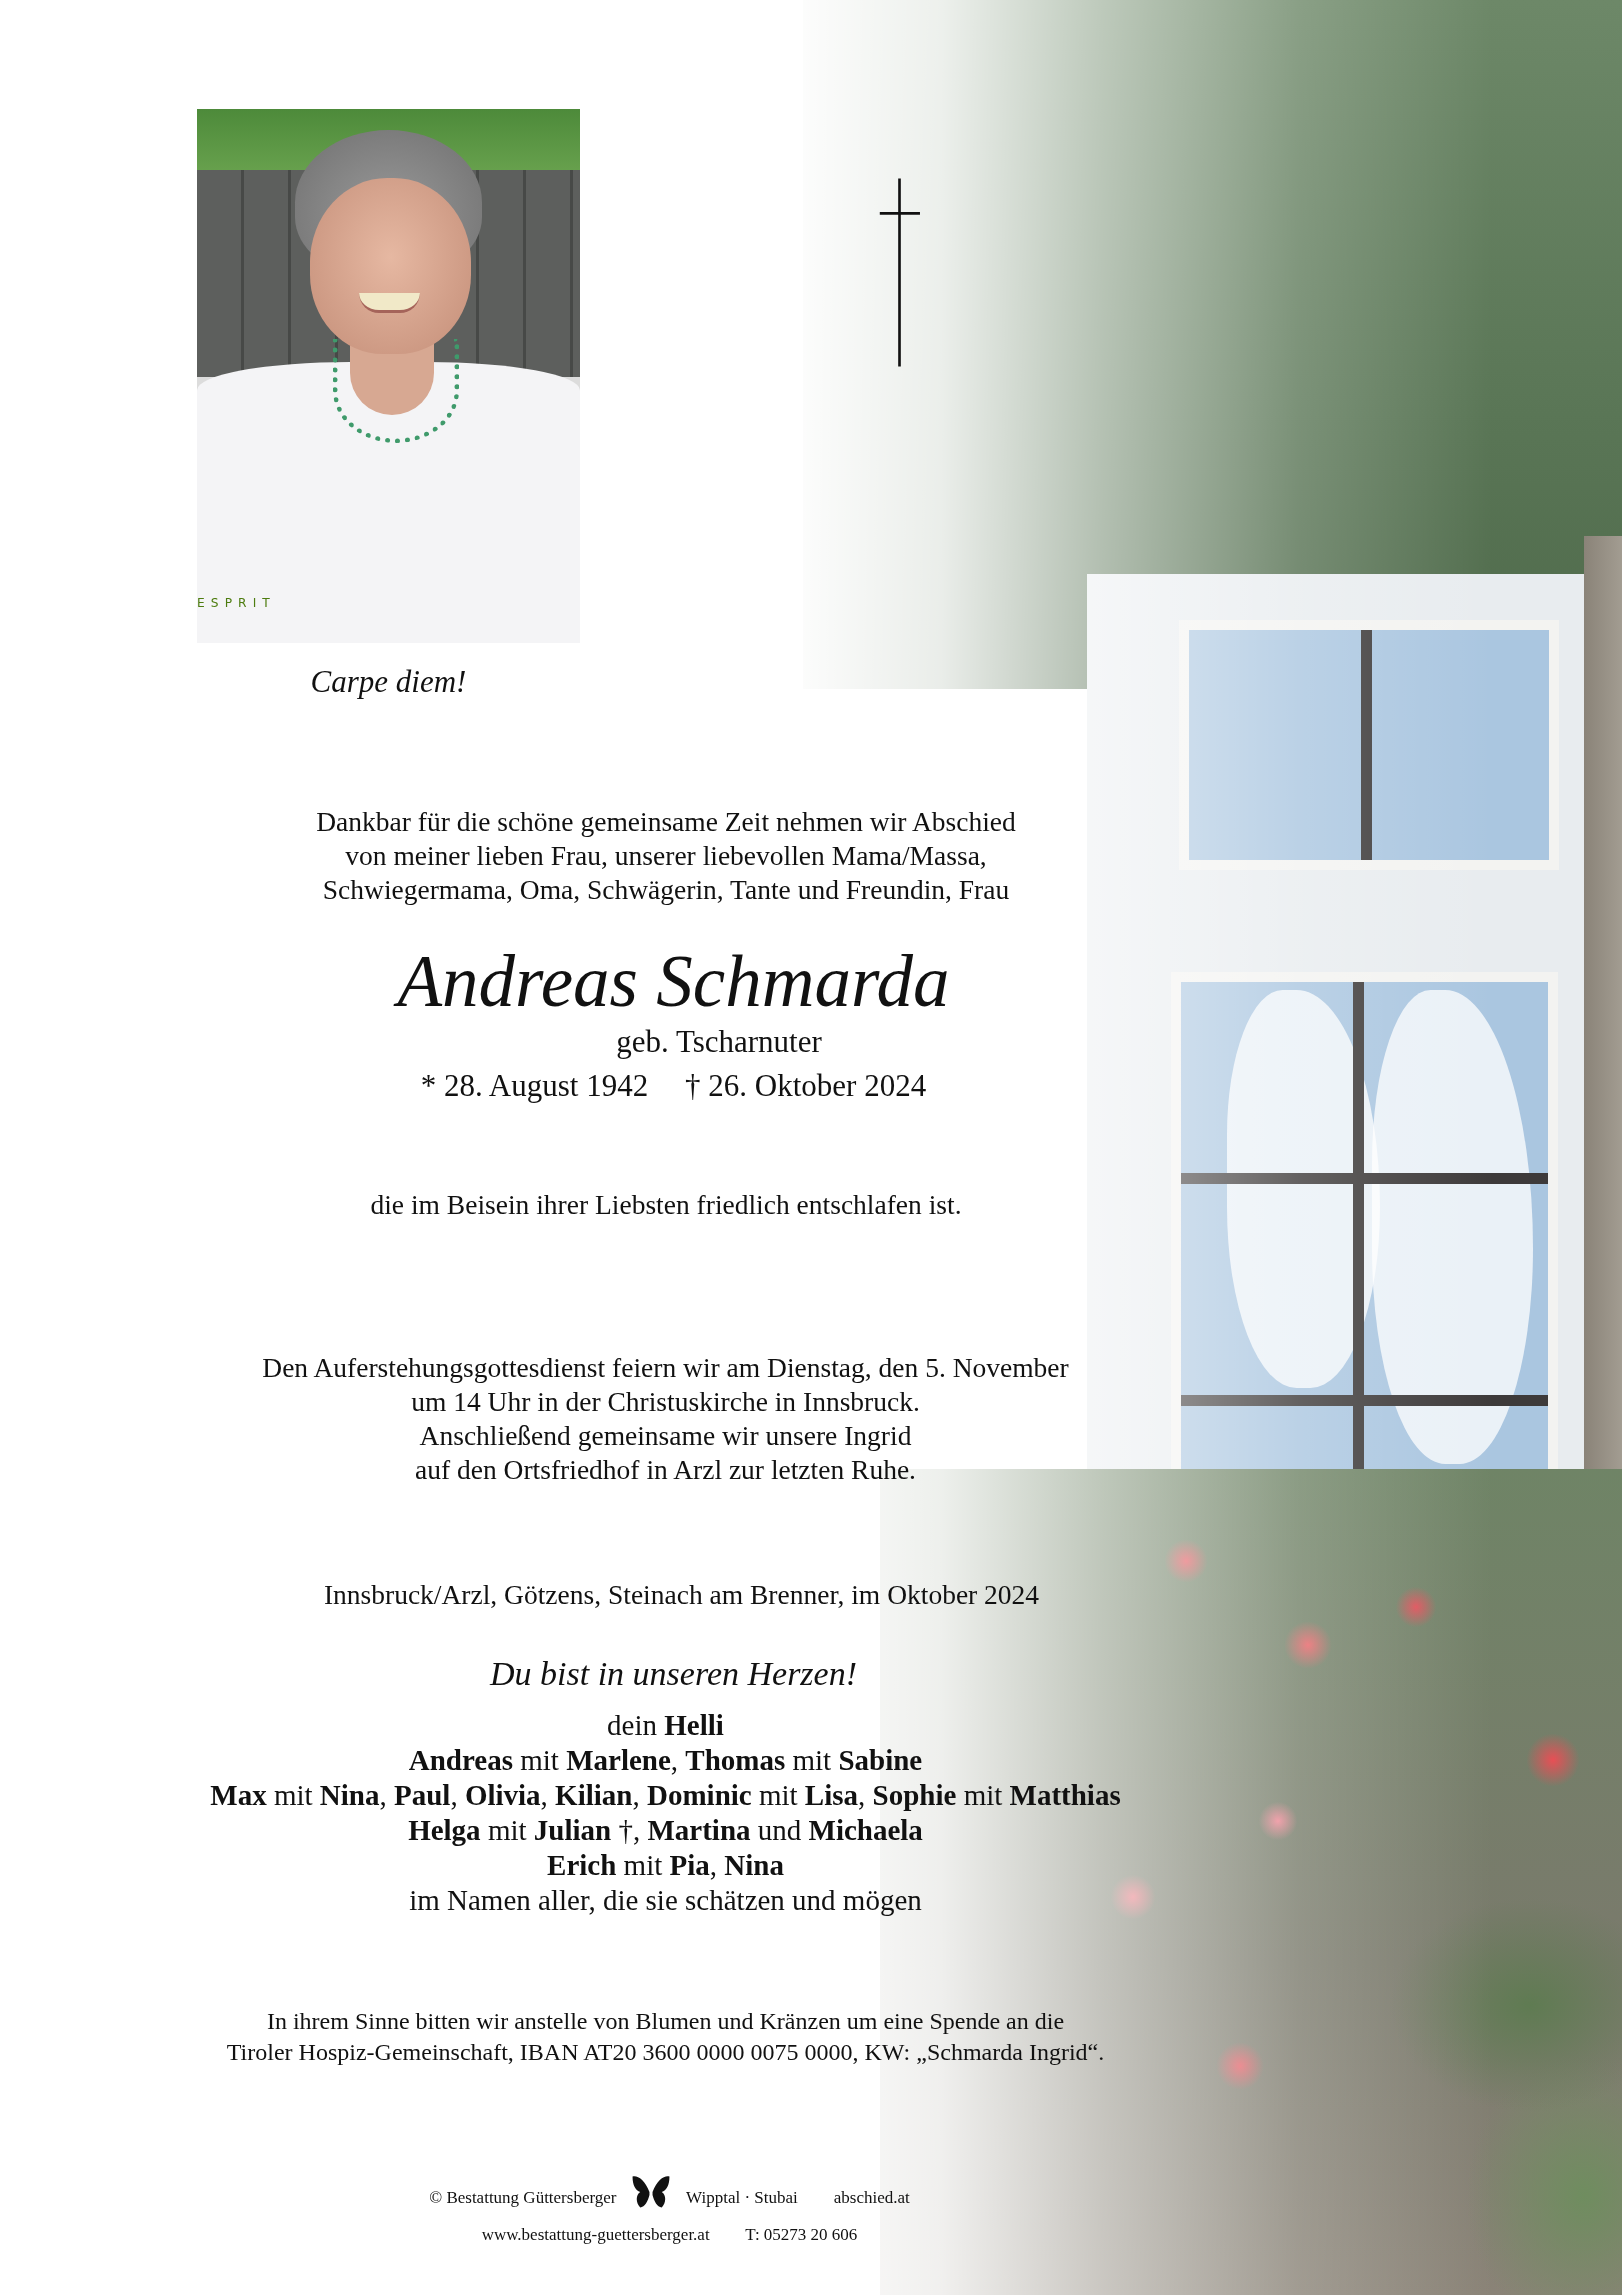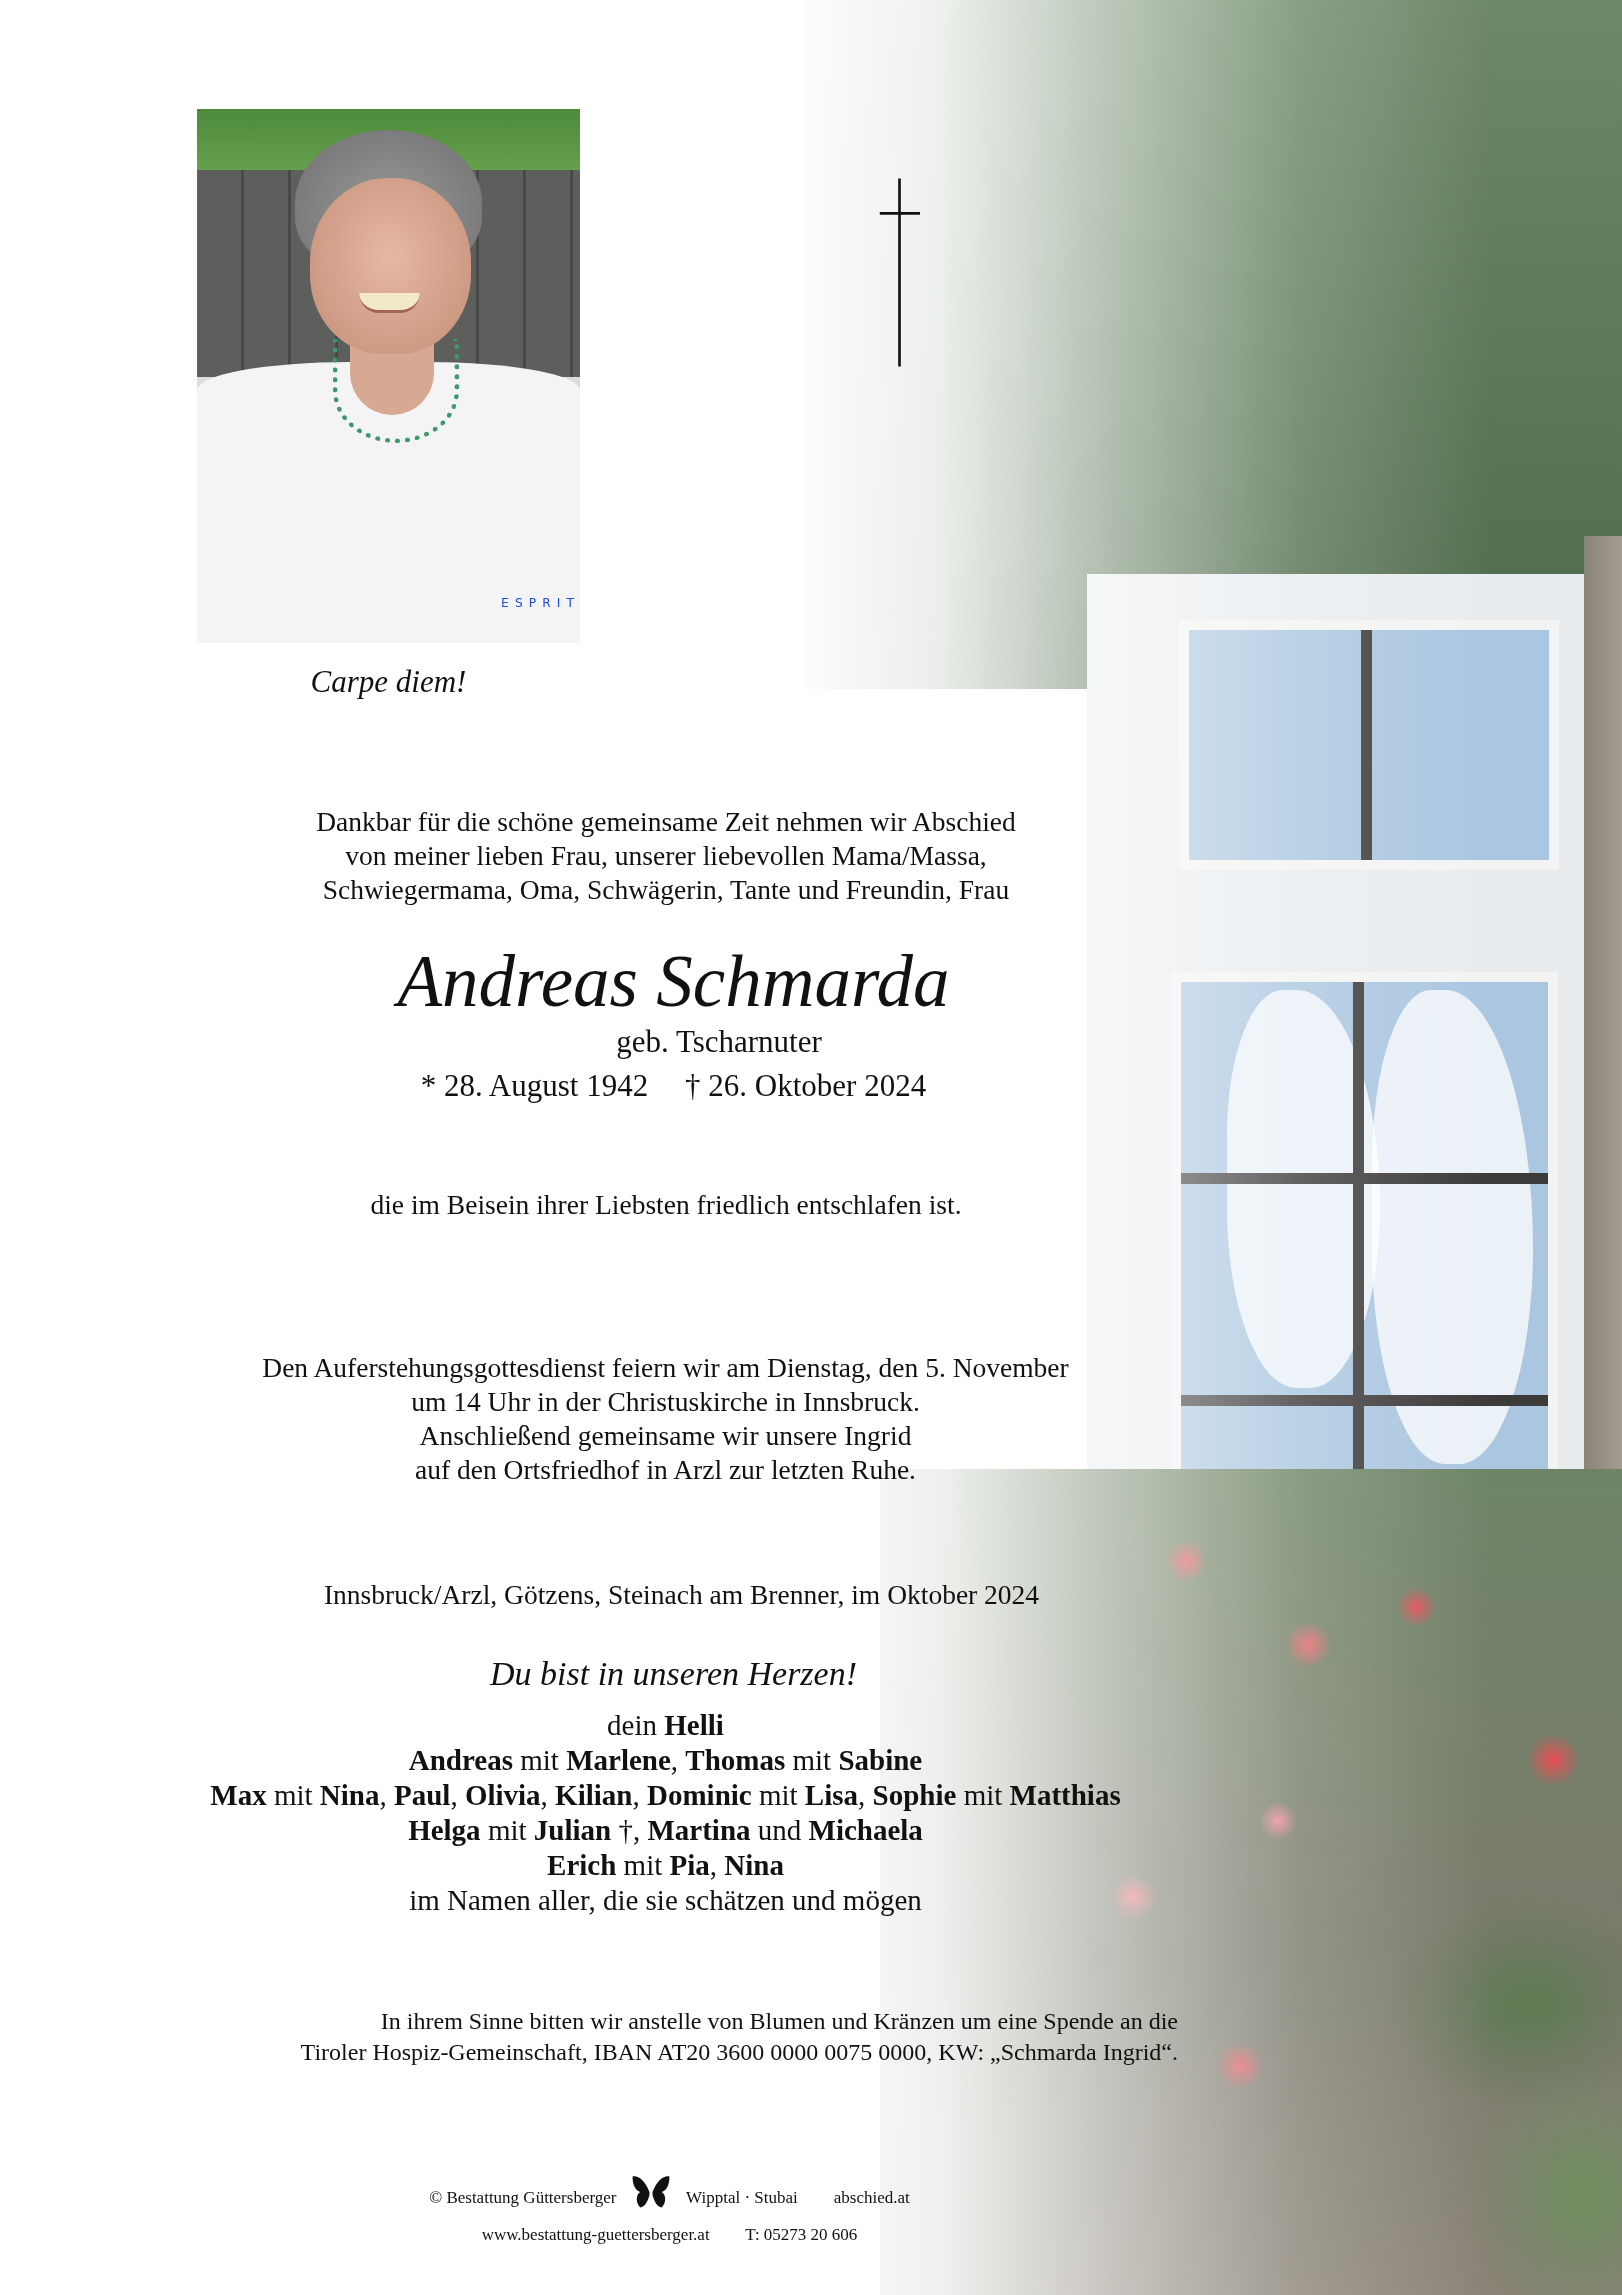--- a/index.html
+++ b/index.html
@@ -84,22 +84,22 @@
   .portrait .hair { position: absolute; left: 98px; top: 21.4px; width: 187px; height: 145px;
     background: radial-gradient(ellipse at 50% 60%, #9a9a9a, #6f6f6f); border-radius: 50% 50% 40% 40%; }
   .portrait .face { position: absolute; left: 113px; top: 69px; width: 161px; height: 176px;
     background: radial-gradient(ellipse at 50% 45%, #e6b8a2, #c48e78); border-radius: 48% 48% 45% 45%; }
   .portrait .neck { position: absolute; left: 153px; top: 222px; width: 84px; height: 84px;
     background: #d7a892; border-radius: 0 0 50% 50%; }
   .portrait .necklace { position: absolute; left: 136px; top: 230px; width: 116px; height: 99px;
     border: 5.4px dotted #3f9a6b; border-top: none; border-radius: 0 0 50% 50%; }
   .portrait .smile { position: absolute; left: 162px; top: 184px; width: 61px; height: 17px;
     background: #f1e9c8; border-radius: 0 0 31px 31px; border-bottom: 3.1px solid #a5645a; }
-  .portrait .brand { position: absolute; left: 0; top: 487px; width: 100%; text-align: right;
-    font-family: "DejaVu Sans", sans-serif; font-size: 12.2px; letter-spacing: 6.1px; color: #1d4ed8; }
+  .portrait .brand { position: absolute; left: 0; top: 487px; width: 100%; text-align: left;
+    font-family: "DejaVu Sans", sans-serif; font-size: 12.2px; letter-spacing: 6.1px; color: #4d7c0f; }
 
   .caption {
     left: 197px; top: 664px; width: 383px;
     font-style: italic; font-size: 31px;
   }
   .cross-wrap { position: absolute; left: 876px; top: 176px; width: 47px; height: 193px; }
   .quote {
     left: 597px; top: 448px; width: 612px;
     font-style: italic; font-size: 31px; line-height: 41px;
   }
@@ -114,21 +114,21 @@
   .passed { left: 184px; top: 1188px; width: 964px; }
   .viewing { left: 184px; top: 1267px; width: 964px; }
   .service { left: 168px; top: 1351px; width: 995px; }
   .place { left: 184px; top: 1578px; width: 995px; }
   .motto {
     left: 306px; top: 1653px; width: 735px;
     font-style: italic; font-size: 34px; line-height: 41px;
   }
   .family { left: 153px; top: 1708px; width: 1025px; font-size: 29px; line-height: 35px; }
   .family .n { font-weight: bold; }
-  .donation { left: 153px; top: 2006px; width: 1025px; font-size: 24px; line-height: 31px; text-align: right; }
+  .donation { left: 153px; top: 2006px; width: 1025px; font-size: 24px; line-height: 31px; }
   .footer { left: 306px; top: 2175px; width: 727px; font-size: 17px; line-height: 31px; }
   .footer .butterfly { display: inline-block; vertical-align: -6.1px; margin: 0 10.7px; }
   .footer .gap { display: inline-block; width: 27.5px; }
 </style>
 </head>
 <body>
 
 <div class="bg">
   <div class="bg-ivy"></div>
   <div class="bg-window">

